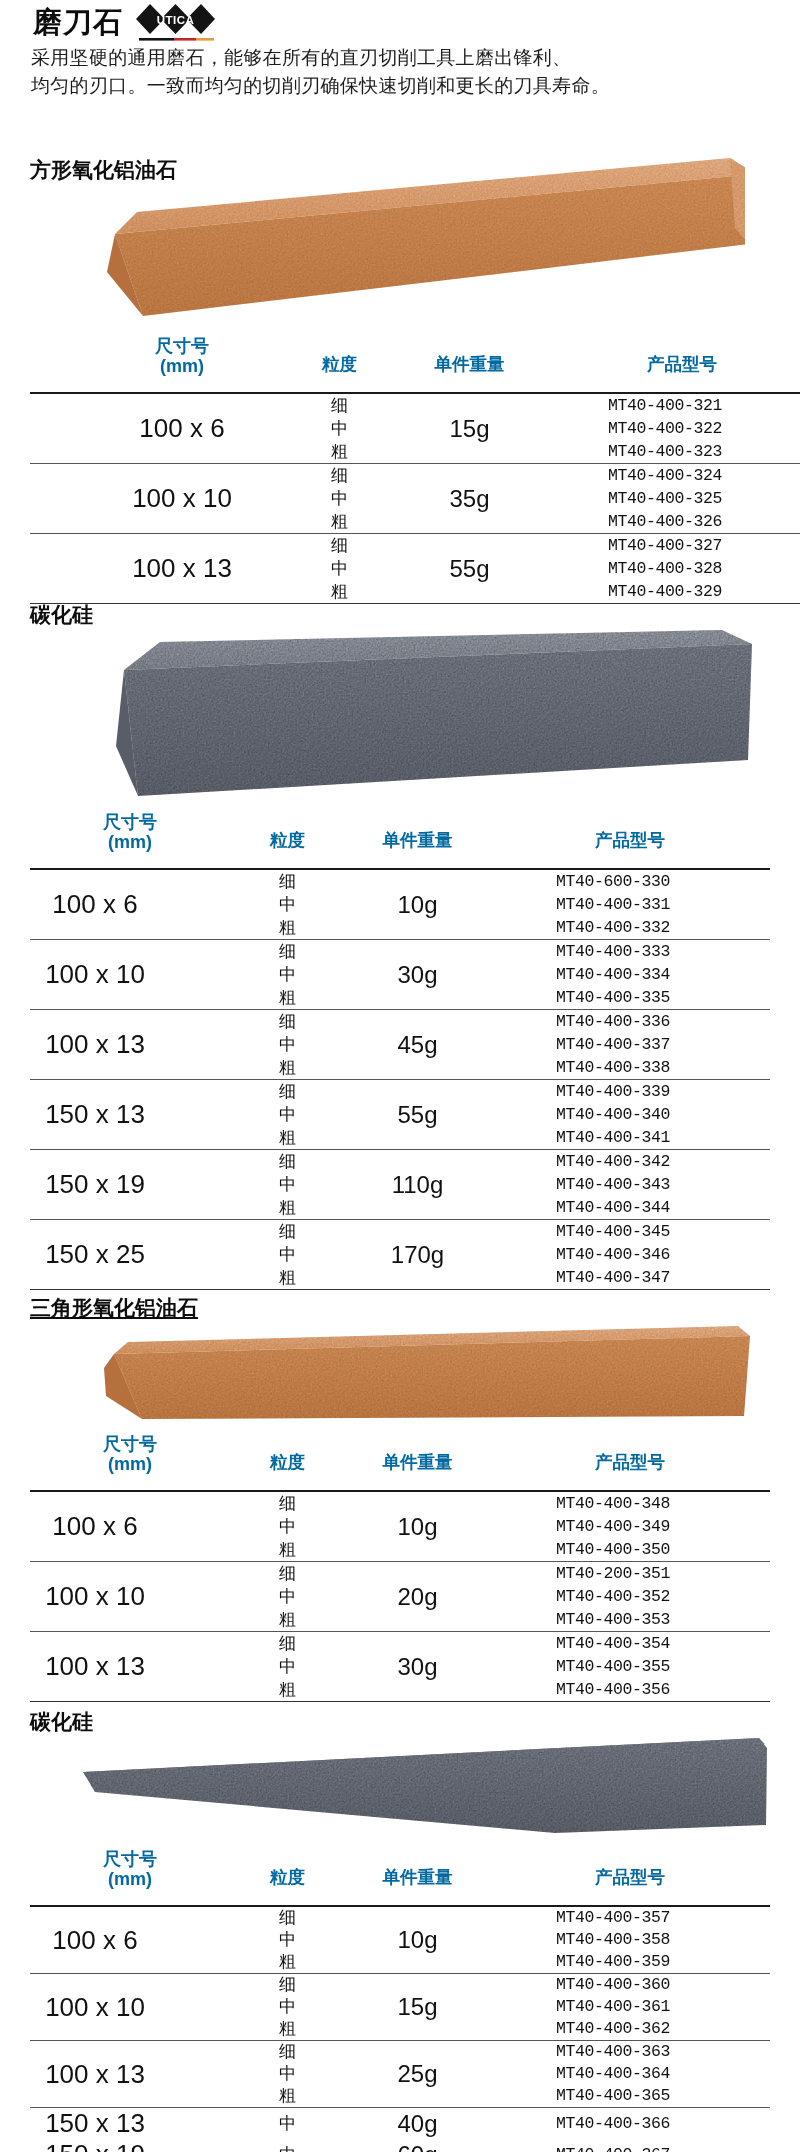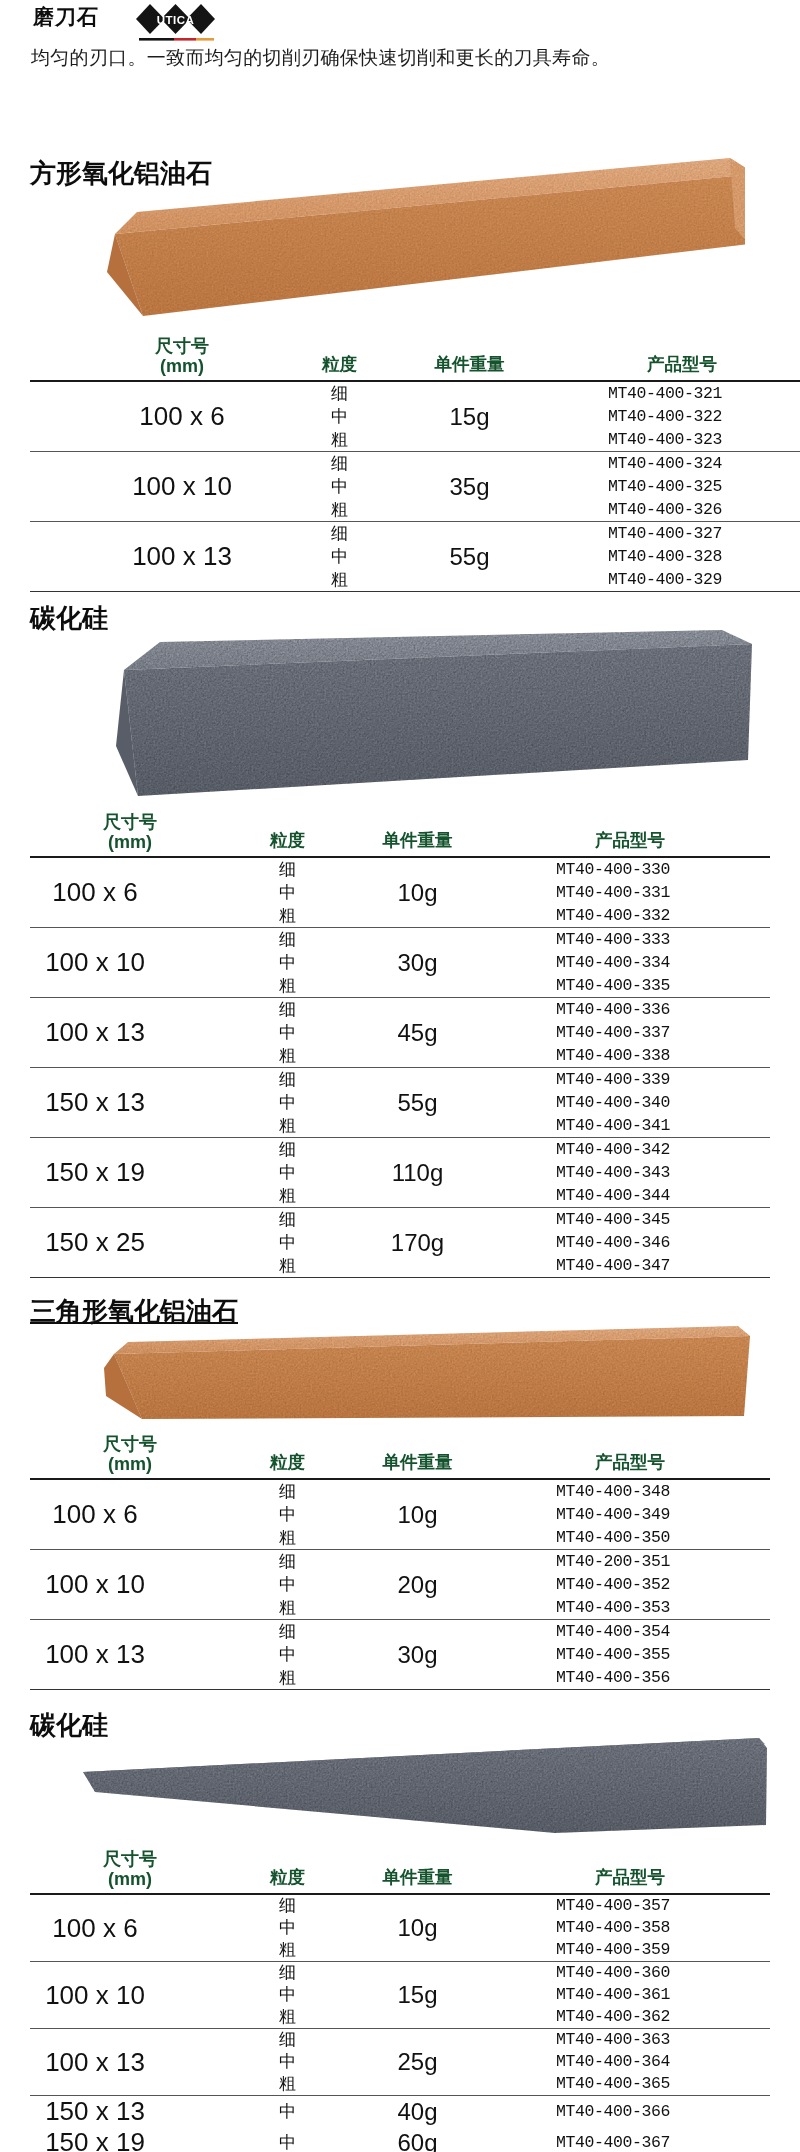--- a/index.html
+++ b/index.html
@@ -4,39 +4,39 @@
 <style>
   html,body{margin:0;padding:0;}
   body{
     width:800px;height:2152px;position:relative;background:#ffffff;
     font-family:"Liberation Sans","DejaVu Sans",sans-serif;color:#111;
     overflow:hidden;
   }
   
   .page-title{
     position:absolute;left:33px;top:3px;margin:0;
-    font-size:21px;font-weight:bold;letter-spacing:1px;color:#0d0d0d;
+    font-size:29px;font-weight:bold;letter-spacing:1px;color:#0d0d0d;
   }
   .logo{position:absolute;left:136px;top:4px;width:79px;height:38px;}
   .desc{
     position:absolute;left:31px;top:44px;width:745px;
     font-size:19px;line-height:27.5px;color:#1c1c1c;letter-spacing:0.3px;
   }
   
-  .sec-title{position:absolute;left:30px;margin:0;font-size:26px;font-weight:bold;color:#0d0d0d;}
+  .sec-title{position:absolute;left:30px;margin:0;font-size:21px;font-weight:bold;color:#0d0d0d;}
   .stone-wrap{position:absolute;}
   .tbl{
     position:absolute;left:30px;width:740px;
     border-collapse:collapse;table-layout:fixed;
     border-bottom:1.6px solid #333;
   }
   .tbl th,.tbl td{padding:0;margin:0;}
   .tbl thead th{
-    vertical-align:bottom;font-weight:bold;font-size:17.5px;color:#14532d;
-    height:46px;padding-bottom:4px;border-bottom:2px solid #1a1a1a;
+    vertical-align:bottom;font-weight:bold;font-size:17.5px;color:#0369a1;
+    height:46px;padding-bottom:16px;border-bottom:2px solid #1a1a1a;
   }
   .th-line{line-height:20px;font-size:18px;}
   .c-size{width:200px;text-align:center;}
   .c-grit{width:115px;text-align:center;padding-left:12px;}
   .c-weight{width:145px;text-align:center;padding-left:15px;}
   .c-model{width:280px;text-align:center;padding-right:20px;}
   tbody .c-size{font-size:26px;padding-right:70px;}
   .indent tbody .c-size{padding-right:0;padding-left:52px;}
   .indent thead .c-size{padding-right:0;padding-left:52px;}
   tbody .c-grit{font-size:17px;height:23px;line-height:23px;}
@@ -90,20 +90,21 @@
   <polygon points="14,0 28.5,15 14,30 0,15" fill="#141414"></polygon>
   <polygon points="39.5,0 54,15 39.5,30 25,15" fill="#141414"></polygon>
   <polygon points="65,0 79,15 65,30 50.5,15" fill="#141414"></polygon>
   <text x="39.5" y="20" text-anchor="middle" fill="#ffffff" font-size="11.5" font-weight="bold" letter-spacing="0.5" font-family="Liberation Sans, DejaVu Sans, sans-serif">UTICA</text>
   <rect x="3" y="34" width="35" height="2.6" fill="#141414"></rect>
   <rect x="38" y="34" width="22" height="2.6" fill="#c1272d"></rect>
   <rect x="60" y="34" width="18" height="2.6" fill="#e39b3d"></rect>
 </svg>
 
 <div class="desc">
+  <div>采用坚硬的通用磨石，能够在所有的直刃切削工具上磨出锋利、</div>
   <div>均匀的刃口。一致而均匀的切削刃确保快速切削和更长的刀具寿命。</div>
 </div>
 
 <div id="sections">
   <section class="section s0">
     <h2 class="sec-title">方形氧化铝油石</h2>
     <div class="stone-wrap">
   <svg width="660" height="172" viewBox="0 0 660 172">
     <polygon points="52,62 645,8 670,24 30,84" fill="url(#gOTop)"></polygon>
     <polygon points="30,84 670,24 664,94 58,166" fill="url(#gOFront)"></polygon>
@@ -197,21 +198,21 @@
           <th class="c-grit">粒度</th>
           <th class="c-weight">单件重量</th>
           <th class="c-model">产品型号</th>
         </tr>
       </thead>
       <tbody>
           <tr>
             <td class="c-size" rowspan="3">100 x 6</td>
             <td class="c-grit">细</td>
             <td class="c-weight" rowspan="3">10g</td>
-            <td class="c-model">MT40-400-330</td>
+            <td class="c-model">MT40-600-330</td>
           </tr>
           <tr>
             <td class="c-grit">中</td>
             <td class="c-model">MT40-400-331</td>
           </tr>
           <tr>
             <td class="c-grit">粗</td>
             <td class="c-model">MT40-400-332</td>
           </tr>
           <tr class="grp-start">

